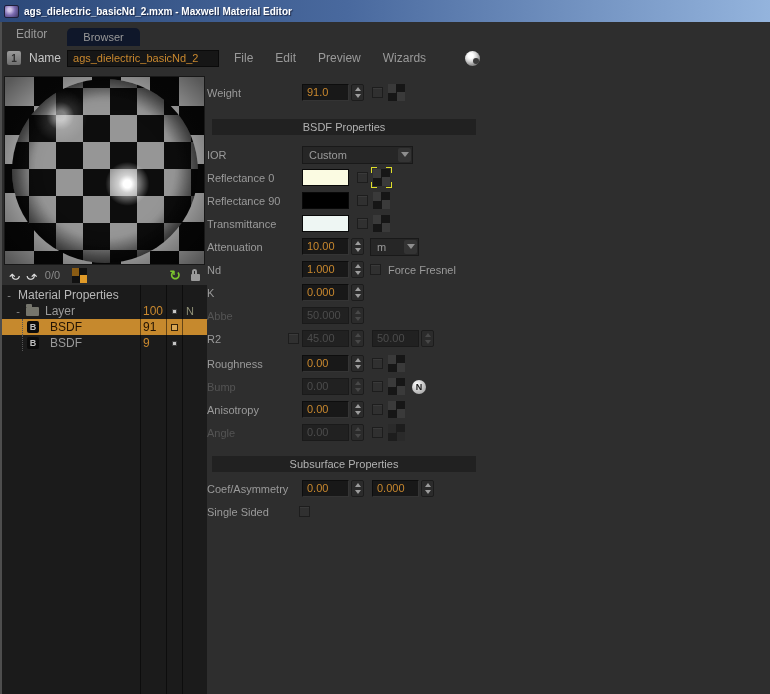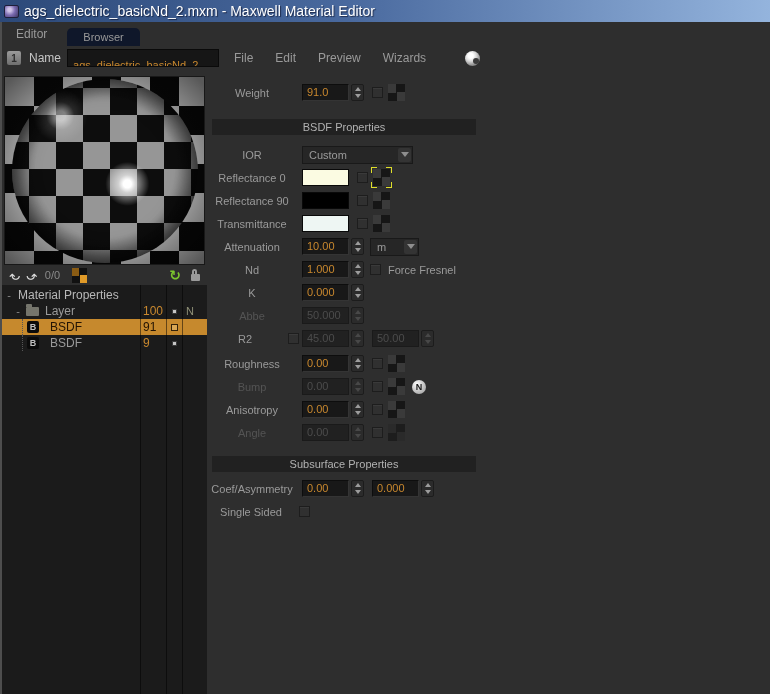--- a/index.html
+++ b/index.html
@@ -4,34 +4,34 @@
 <style>
   *{box-sizing:border-box;margin:0;padding:0}
   html,body{width:770px;height:694px}
   body{background:#2d2d2d;font-family:"Liberation Sans","DejaVu Sans",sans-serif;overflow:hidden}
   #win{width:770px;height:694px;position:relative}
 
   
   .titlebar{height:22px;background:linear-gradient(90deg,#2c4979 0%,#49699e 45%,#94b4dd 100%);display:flex;align-items:center;padding:0 4px}
   .ticon{width:15px;height:13px;border-radius:2px;margin-right:5px;border:1px solid #1f1f3a;
     background:radial-gradient(circle at 35% 35%,#cfc3e8 0%,#cfc3e8 15%,#7a6ab0 50%,#3c3560 100%)}
-  .title{color:#fff;font-weight:normal;font-size:14px;text-shadow:1px 1px 1px rgba(0,0,20,.6)}
+  .title{color:#fff;font-weight:bold;font-size:10px;text-shadow:1px 1px 1px rgba(0,0,20,.6)}
 
   .win-body{height:672px;border-left:2px solid #4e4e4e;display:flex;flex-direction:column;background:#2e2e2e}
 
   
   .tabrow{height:24px;display:flex;align-items:flex-end;padding-left:8px}
   .tab-ed{color:#9a9a9a;font-size:12px;padding:0 20px 5px 6px;cursor:default}
   .tab-br{background:#0f172a;color:#9a9a9a;font-size:11px;height:18px;padding:3px 16px;border-radius:5px 5px 0 0}
   .namerow{height:24px;display:flex;align-items:center;padding-left:5px}
   .nbadge{width:14px;height:14px;background:linear-gradient(180deg,#9a9a9a,#6e6e6e);border-radius:2px;color:#2e2e2e;
     font-size:10px;font-weight:bold;display:flex;align-items:center;justify-content:center}
   .nlabel{color:#c6c6c6;font-size:12px;margin-left:8px}
   .nfieldbig{width:152px;height:17px;background:#161616;border:1px solid #0a0a0a;color:#c9882e;font-size:11px;
-    line-height:15px;padding:8px 5px;margin-left:6px;white-space:nowrap;overflow:hidden}
+    line-height:15px;padding:0 5px;margin-left:6px;white-space:nowrap;overflow:hidden}
   .menuitems{display:flex;align-items:center;margin-left:4px}
   .mi{padding:0 11px;color:#9a9a9a;font-size:12px}
   .ball{width:15px;height:15px;border-radius:50%;margin-left:28px;position:relative;
     background:radial-gradient(circle at 38% 32%,#ffffff 0%,#ffffff 18%,#d8d8d8 40%,#8a8a8a 70%,#4a4a4a 100%)}
   .ball::after{content:"";position:absolute;right:1px;bottom:2px;width:6px;height:6px;border-radius:50%;background:#3a3a3a}
 
   .content{flex:1;display:flex;min-height:0}
 
   
   .lpanel{width:205px;display:flex;flex-direction:column;background:#2e2e2e}
@@ -77,21 +77,21 @@
   .cell-val{position:absolute;left:141px;color:#c9882e}
   .sel .cell-val{color:#231404}
   .cell-dot{position:absolute;left:166px;width:13px;display:flex;justify-content:center}
   .dot{width:5px;height:5px;background:#c6c6c6;border:1px solid #3a3a3a}
   .dot.seldot{width:7px;height:7px;background:#d9a755;border:1px solid #33220a}
   .cell-flag{position:absolute;left:184px;color:#8f9077;font-size:11px}
 
   
   .rpanel{flex:1;font-size:11px;color:#9a9a9a;padding-top:11px}
   .pr{height:23px;display:flex;align-items:center}
-  .pl{width:90px;text-align:center;margin-right:5px;color:#9a9a9a;flex-shrink:0}
+  .pl{width:90px;text-align:left;margin-right:5px;color:#9a9a9a;flex-shrink:0}
   .pl.dim{color:#545454}
   .pl.r2{width:76px;margin-right:0}
   .pl.ss{width:88px;margin-right:0}
   .nf{width:47px;height:17px;background:#181818;border:1px solid #0d0d0d;border-right-color:#343434;border-bottom-color:#343434;
     color:#c9882e;line-height:15px;padding:0 4px;flex-shrink:0}
   .nf.dis{background:#212121;color:#4c4c4c;border-color:#1a1a1a}
   .sp{width:13px;height:17px;margin-left:2px;background:#2b2b2b;border:1px solid #1c1c1c;border-radius:2px;
     display:flex;flex-direction:column;align-items:center;justify-content:center;gap:3px;flex-shrink:0}
   .sp::before{content:"";border-left:3px solid transparent;border-right:3px solid transparent;border-bottom:4px solid #9c9c9c}
   .sp::after{content:"";border-left:3px solid transparent;border-right:3px solid transparent;border-top:4px solid #9c9c9c}

